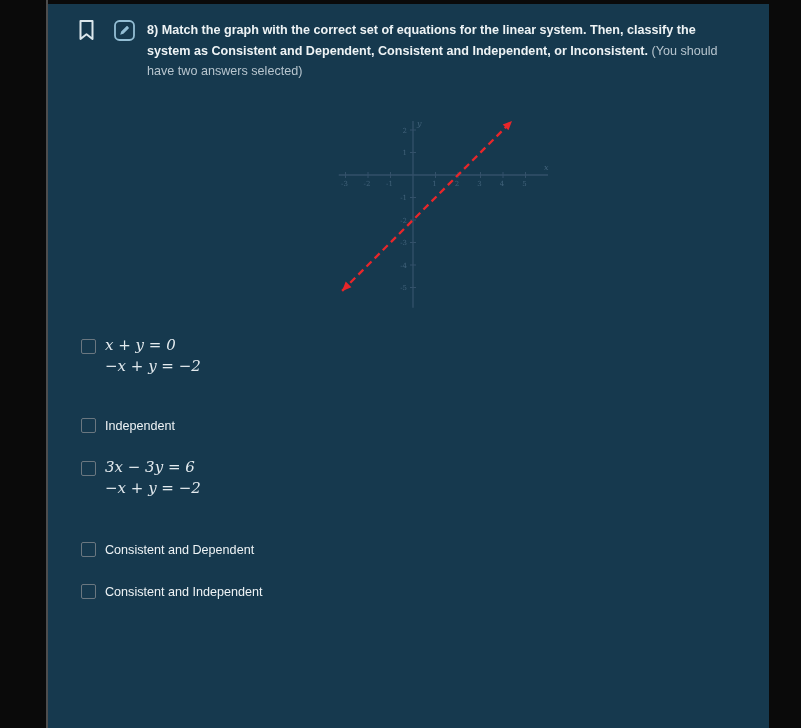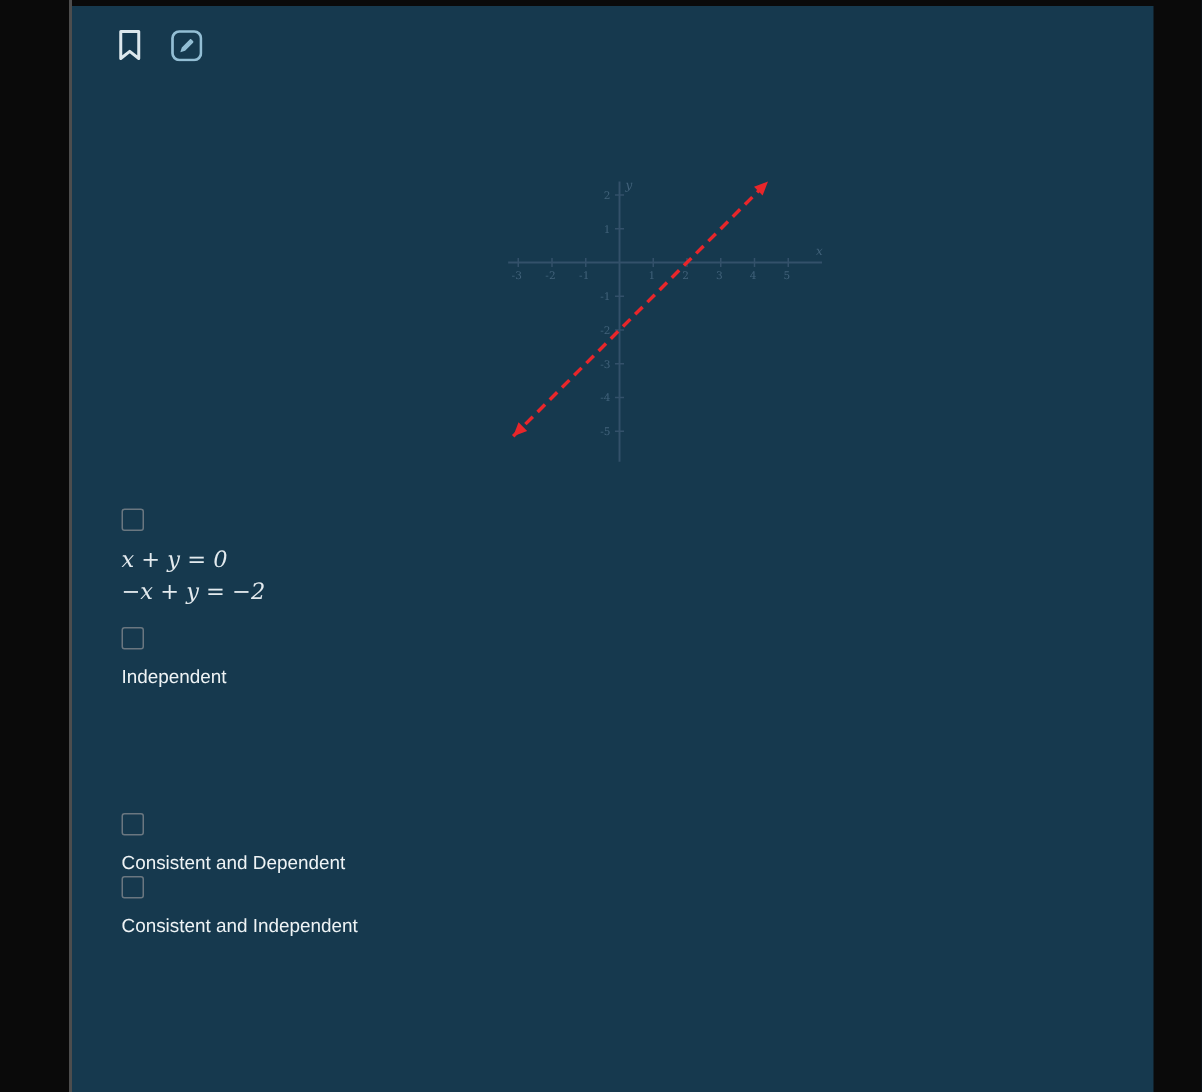--- a/index.html
+++ b/index.html
@@ -13,21 +13,21 @@
   .bookmark-btn{left:30px;top:15px;color:var(--icon-bookmark,#dce7ec);}
   .note-btn{left:66px;top:16px;color:var(--icon-note,#93bed4);}
 
   .question{position:absolute;left:99px;top:16px;width:592px;font-size:12.6px;line-height:20.5px;
             color:var(--text-primary,#eef3f5);}
   .question b{font-weight:700;}
   .question .muted{color:var(--text-muted,#b7c5ce);font-weight:400;}
 
   #graph-svg{position:absolute;left:282px;top:106px;}
 
-  .option{position:absolute;left:33px;display:flex;gap:9px;align-items:flex-start;cursor:pointer;flex-direction:column;}
+  .option{position:absolute;left:33px;display:flex;gap:9px;align-items:flex-start;cursor:pointer;}
   .checkbox{width:15px;height:15px;border:1px solid var(--checkbox-border,#6a7780);border-radius:2px;
             background:transparent;flex:none;margin-top:1px;}
   .option.math .checkbox{margin-top:4px;}
   .opt-plain{font-size:12.6px;line-height:16px;color:var(--text-primary,#e7edf0);padding-top:1px;}
   .opt-math{font-family:"DejaVu Serif","Liberation Serif",serif;font-style:italic;
             font-size:15px;line-height:20.5px;color:#e3eaee;}
 
   .top-1{top:331px}.top-2{top:413px}.top-3{top:453px}.top-4{top:537px}.top-5{top:579px}.top-6{top:620px}
 </style>
 </head>
@@ -44,20 +44,21 @@
       </svg>
     </span>
 
     <span class="icon-btn note-btn">
       <svg width="21" height="21" viewBox="0 0 21 21" fill="none">
         <rect x="1" y="1" width="19" height="19" rx="4.5" stroke="currentColor" stroke-width="1.8"></rect>
         <path d="M6.2 14.8l1-3.2 5.3-5.3c.3-.3.8-.3 1.1 0l1.1 1.1c.3.3.3.8 0 1.1l-5.3 5.3-3.2 1z" fill="currentColor"></path>
       </svg>
     </span>
 
+    <p class="question"><b>8) Match the graph with the correct set of equations for the linear system. Then, classify the system as Consistent and Dependent, Consistent and Independent, or Inconsistent.</b> <span class="muted">(You should have two answers selected)</span></p>
 
     <svg id="graph-svg" width="235" height="210" viewBox="0 0 235 210">
         <line x1="8.75" y1="65" x2="218" y2="65" stroke="#33516a" stroke-width="1.3"></line>
         <line x1="83" y1="11" x2="83" y2="197.75" stroke="#33516a" stroke-width="1.3"></line>
         <line x1="15.5" y1="62" x2="15.5" y2="68" stroke="#33516a" stroke-width="1"></line>
         <text x="14.5" y="76" fill="#41627a" font-size="7" text-anchor="middle" font-family="DejaVu Serif, serif">-3</text>
         <line x1="38" y1="62" x2="38" y2="68" stroke="#33516a" stroke-width="1"></line>
         <text x="37" y="76" fill="#41627a" font-size="7" text-anchor="middle" font-family="DejaVu Serif, serif">-2</text>
         <line x1="60.5" y1="62" x2="60.5" y2="68" stroke="#33516a" stroke-width="1"></line>
         <text x="59.5" y="76" fill="#41627a" font-size="7" text-anchor="middle" font-family="DejaVu Serif, serif">-1</text>
@@ -98,20 +99,27 @@
         <div>x + y = 0</div>
         <div>−x + y = −2</div>
       </div>
     </div>
 
     <div class="option top-2">
       <span class="checkbox"></span>
       <div class="opt-plain">Independent</div>
     </div>
 
+    <div class="option math top-3">
+      <span class="checkbox"></span>
+      <div class="opt-math">
+        <div>3x − 3y = 6</div>
+        <div>−x + y = −2</div>
+      </div>
+    </div>
 
     <div class="option top-4">
       <span class="checkbox"></span>
       <div class="opt-plain">Consistent and Dependent</div>
     </div>
 
     <div class="option top-5">
       <span class="checkbox"></span>
       <div class="opt-plain">Consistent and Independent</div>
     </div>

